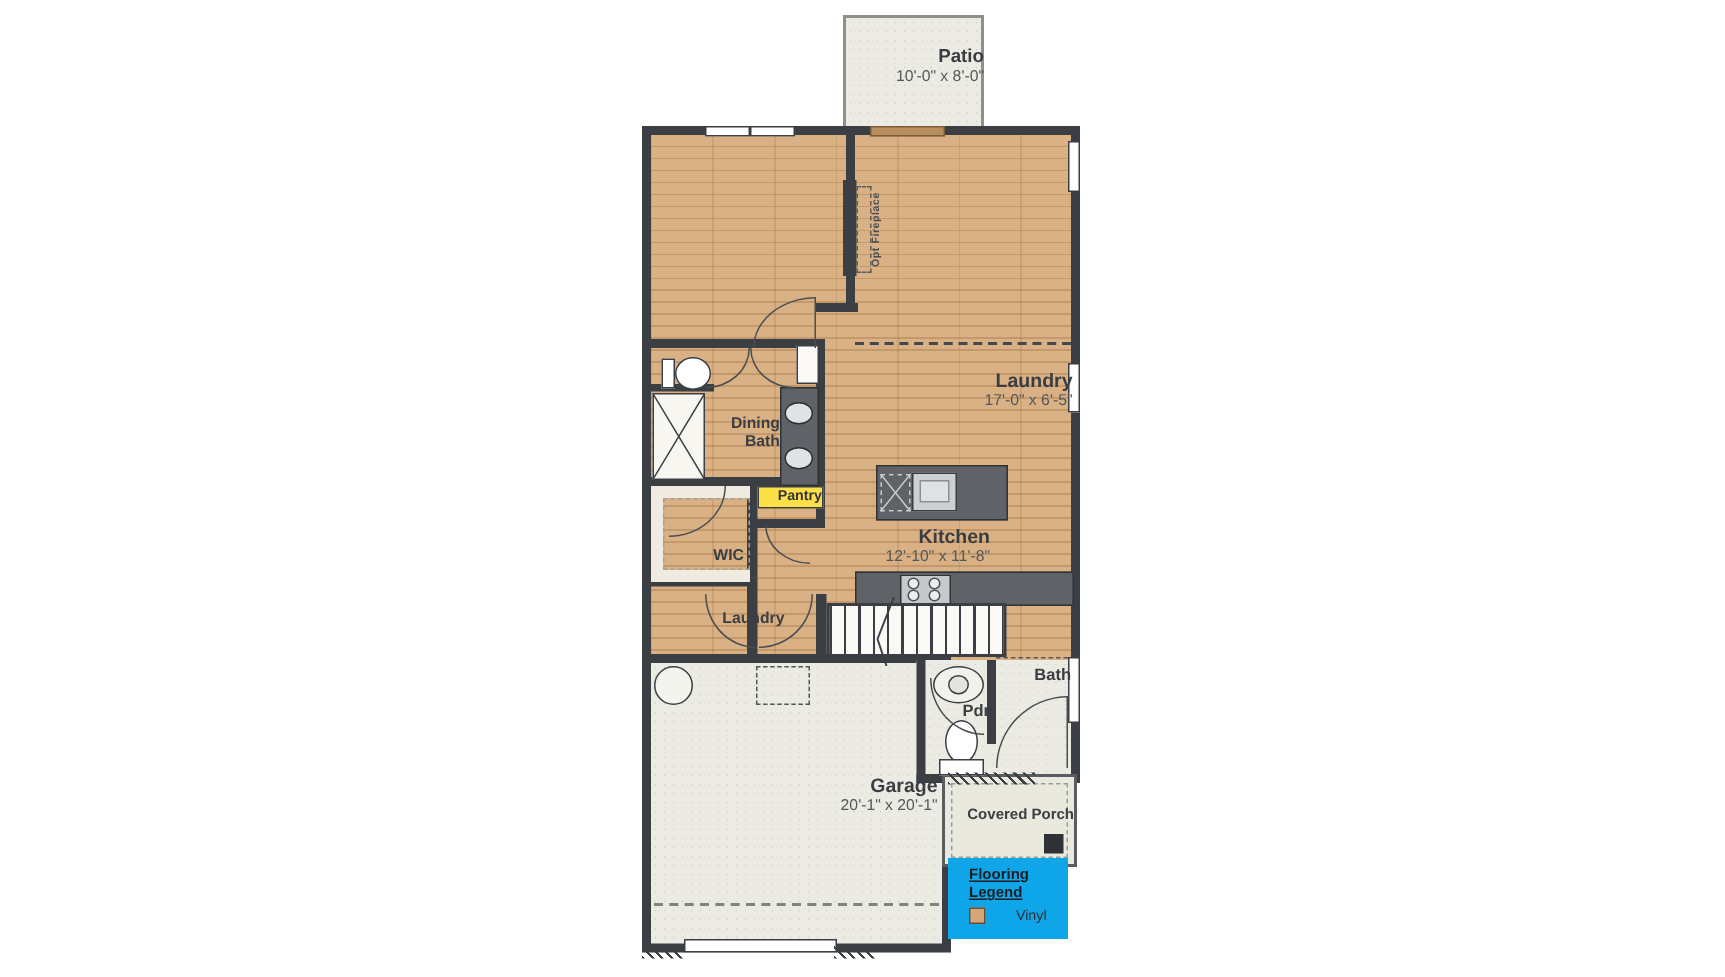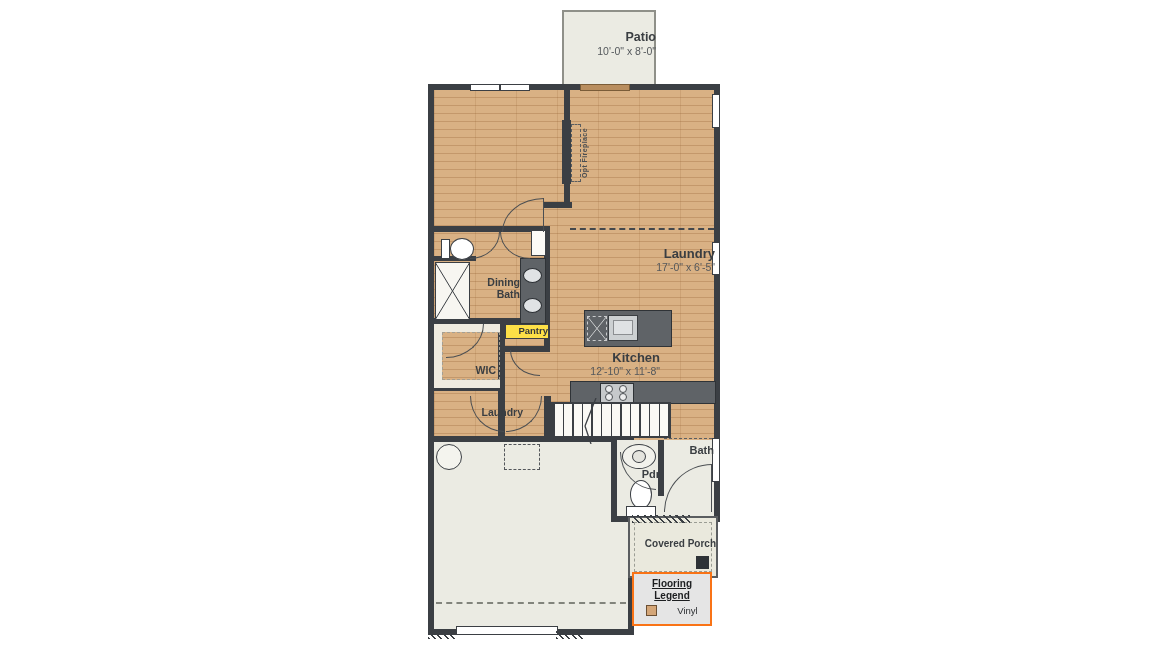--- a/index.html
+++ b/index.html
@@ -20,21 +20,21 @@
   .rl .nm{font-weight:700;font-size:13px;}
   .rl .dm{font-size:10.5px;color:#54585c;}
   .rl.sm .nm{font-size:10.5px;}
   .tag{position:absolute;background:#fde047;border:1px solid #3b3f44;font-size:9.5px;font-weight:700;
        text-align:right;color:#33373b;line-height:12px;}
   .vtext{writing-mode:vertical-rl;transform:rotate(180deg);font-size:7px;font-weight:700;color:#4a4e52;
          letter-spacing:.4px;text-align:center;}
   .burner{position:absolute;width:8px;height:8px;border-radius:50%;background:#ecedee;border:1px solid #4a4e52;box-sizing:border-box;}
   .title{position:absolute;left:30px;top:24px;font-size:32px;font-weight:400;letter-spacing:3px;color:#141414;}
   .floor{position:absolute;right:54px;top:28px;font-size:27px;font-weight:700;letter-spacing:3px;color:#17191b;}
-  .legend{position:absolute;left:632px;top:572px;width:80px;height:54px;background:#e5e5e5;border:2px solid #f97316;box-sizing:border-box;text-align:center;}
+  .legend{position:absolute;left:632px;top:572px;width:80px;height:54px;background:#0ea5e9;border:2px solid #0ea5e9;box-sizing:border-box;text-align:left;}
   .legend-title{font-weight:700;font-size:10px;text-decoration:underline;width:52px;margin:4px auto 3px;line-height:1.2;color:#1c1e20;}
   .legend-row{display:flex;align-items:center;justify-content:center;gap:20px;}
   .swatch{width:9px;height:9px;background:#d4a678;border:1px solid #6b4f33;display:inline-block;}
   .legend-label{font-size:9.5px;color:#2d3033;}
   .hatch{position:absolute;background:repeating-linear-gradient(45deg,#3b3f44 0 1.5px, rgba(0,0,0,0) 1.5px 4.5px);}
 </style>
 </head>
 <body>
 
 <div id="plan">
@@ -157,20 +157,24 @@
   </div>
   <div class="rl sm" style="left:457px;top:406px;width:66px;">
     <div class="nm">Laundry</div>
   </div>
   <div class="rl sm" style="left:662px;top:444px;width:52px;">
     <div class="nm" style="font-size:11px;">Bath</div>
   </div>
   <div class="rl sm" style="left:620px;top:468px;width:40px;">
     <div class="nm" style="font-size:11px;">Pdr</div>
   </div>
+  <div class="rl" style="left:440px;top:516px;width:185px;">
+    <div class="nm">Garage</div>
+    <div class="dm">20'-1" x 20'-1"</div>
+  </div>
   <div class="rl sm" style="left:630px;top:538px;width:86px;">
     <div class="nm" style="font-size:10px;">Covered Porch</div>
   </div>
 
   <div class="legend">
     <div class="legend-title">Flooring Legend</div>
     <div class="legend-row">
       <span class="swatch"></span>
       <span class="legend-label">Vinyl</span>
     </div>

